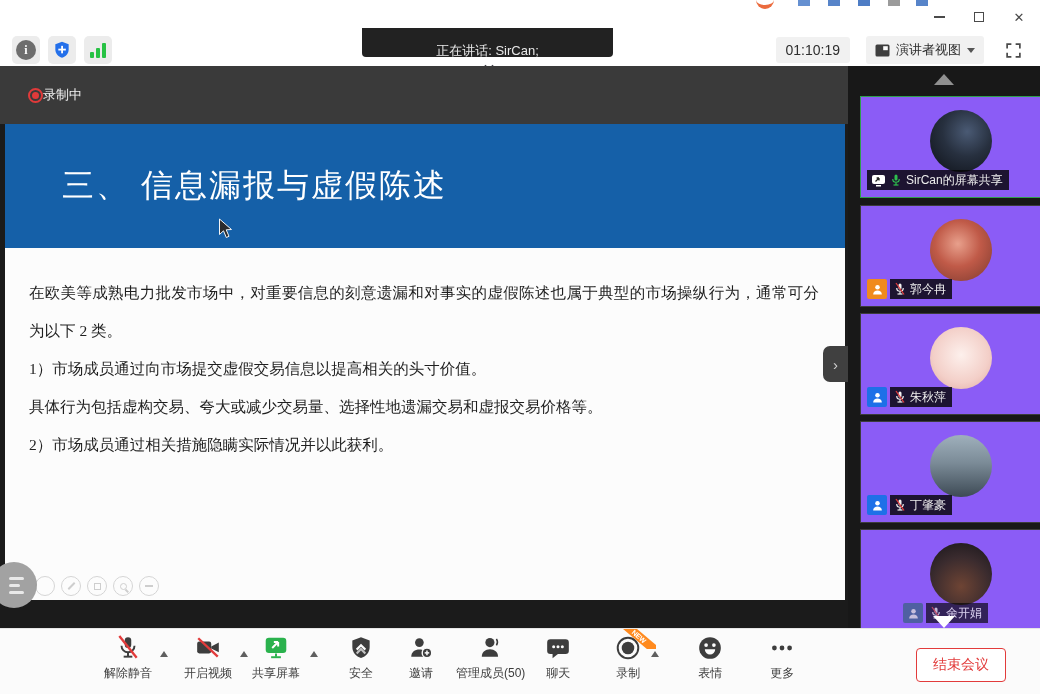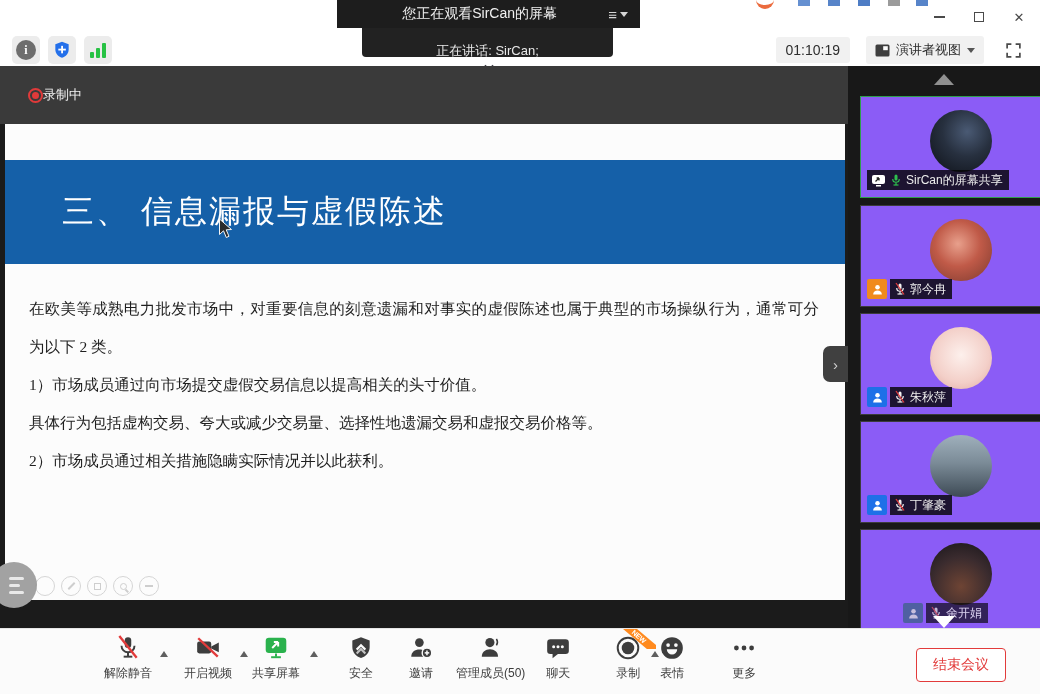--- a/index.html
+++ b/index.html
@@ -36,21 +36,21 @@
   .diamond-logo i { display:block; width:11px; height:11px; background:#36363e; transform:rotate(45deg); }
   .diamond-logo i + i { margin-left:-4px; background:#3c3c46; }
 
   
   .share-pane { position:absolute; left:0; top:66px; width:848px; height:562px; background:#1b1b1b; }
   .rec-strip { position:absolute; left:0; top:0; width:848px; height:58px; background:#3a3a3a; display:flex; align-items:center; padding-left:28px; gap:0; }
   .rec-dot { width:15px; height:15px; border-radius:50%; border:2px solid #e03a3a; display:flex; align-items:center; justify-content:center; }
   .rec-dot i { display:block; width:7px; height:7px; border-radius:50%; background:#e03a3a; }
   .rec-label { color:#f2f2f2; font-size:13px; }
   .slide { position:absolute; left:5px; top:58px; width:840px; height:476px; background:#fcfcfc; }
-  .slide-banner { height:104px; background:#1560a8; display:flex; align-items:center;margin-top:36px; }
+  .slide-banner { height:124px; background:#1560a8; display:flex; align-items:center; }
   .slide-banner h1 { color:#fff; font-size:32px; font-weight:500; letter-spacing:2px; padding-left:57px; }
   .slide-body { padding:26px 26px 0 24px; font-family:"Liberation Serif", serif; font-size:15.5px; color:#1f1f1f; line-height:38px; }
   .slide-body p { text-align:justify; }
   .presenter-tools { position:absolute; left:0; bottom:0; height:46px; width:240px; }
   .pt-main { position:absolute; left:-14px; bottom:-8px; width:46px; height:46px; border-radius:50%; background:#a2a2a2; display:flex; flex-direction:column; justify-content:center; gap:4px; padding-left:18px; }
   .pt-main i { display:block; width:15px; height:3px; background:#e9e9e9; border-radius:2px; }
   .pt-main i:nth-child(2){ width:11px; }
   .pt-circle { position:absolute; bottom:4px; width:20px; height:20px; border-radius:50%; border:1.5px solid #9a9a9a; opacity:.4; display:flex; align-items:center; justify-content:center; }
   .pt-pen { width:9px; height:2px; background:#8a8a8a; transform:rotate(-45deg); }
   .pt-frame { width:7px; height:7px; border:1.5px solid #8a8a8a; }
@@ -140,24 +140,20 @@
       <span>演讲者视图</span>
       <span class="caret-down"></span>
     </div>
     <div class="fs-btn">
       <svg width="17" height="17" viewBox="0 0 16 16">
           <path d="M2 6V2h4 M10 2h4v4 M14 10v4h-4 M6 14H2v-4" stroke="#4a4a4a" stroke-width="1.6" fill="none"></path>
         </svg>
     </div>
   </div>
 
-  <div class="banner-watching">
-    <span class="watch-text">您正在观看SirCan的屏幕</span>
-    <span class="menu-glyph">≡<span class="caret-down" style="border-top-color:#d6d6d6"></span></span>
-  </div>
 
   <div class="banner-speaking">
     <svg width="15" height="17" viewBox="0 0 24 26">
       <rect x="9" y="3" width="6" height="11" rx="3" fill="#d8d8d8"></rect>
       <path d="M5.5 11a6.5 6.5 0 0 0 13 0" fill="none" stroke="#d8d8d8" stroke-width="2"></path>
       <line x1="12" y1="18" x2="12" y2="22" stroke="#d8d8d8" stroke-width="2"></line>
       <line x1="8" y1="22" x2="16" y2="22" stroke="#d8d8d8" stroke-width="2"></line>
       <line x1="4" y1="2" x2="20" y2="23" stroke="#e23b3b" stroke-width="2.4"></line>
     </svg>
     <span class="vdiv"></span>
@@ -411,21 +407,21 @@
           <b>NEW</b>
         </span>
       <svg width="26" height="26" viewBox="0 0 24 24">
           <circle cx="12" cy="12" r="9.5" fill="none" stroke="#3d3d3d" stroke-width="1.8"></circle>
           <circle cx="12" cy="12" r="5.8" fill="#3d3d3d"></circle>
         </svg>
       <span class="lbl">录制</span>
     </div>
     <span class="tb-caret" style="margin-left:10px"></span>
 
-    <div class="tb-btn" style="">
+    <div class="tb-btn" style="margin-left:38px">
       <svg width="26" height="26" viewBox="0 0 24 24">
           <circle cx="12" cy="12" r="10" fill="#3d3d3d"></circle>
           <circle cx="8.4" cy="9.3" r="1.7" fill="#fbfbfb"></circle>
           <circle cx="15.6" cy="9.3" r="1.7" fill="#fbfbfb"></circle>
           <path d="M7.2 13.2h9.6a4.8 4.8 0 0 1-9.6 0z" fill="#fbfbfb"></path>
         </svg>
       <span class="lbl">表情</span>
     </div>
 
     <div class="tb-btn" style="margin-left:46px">

